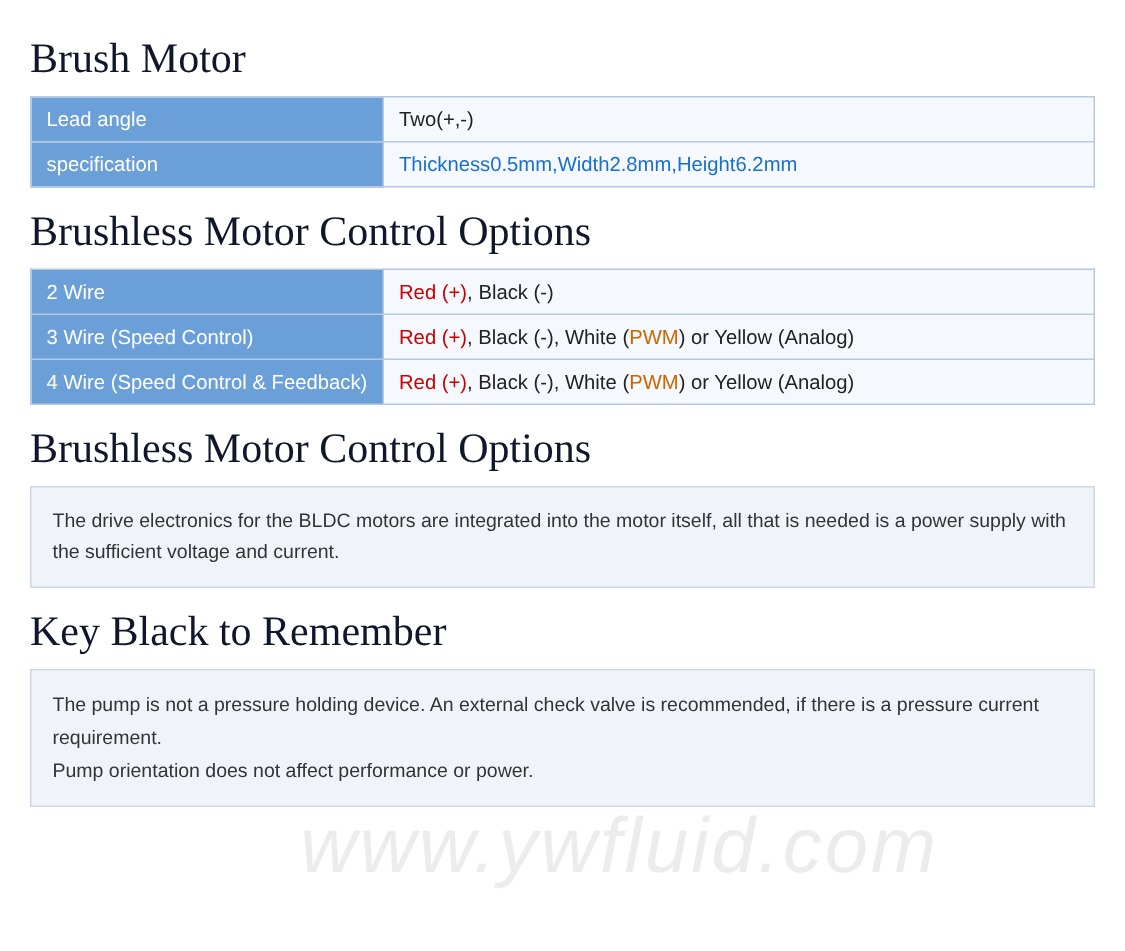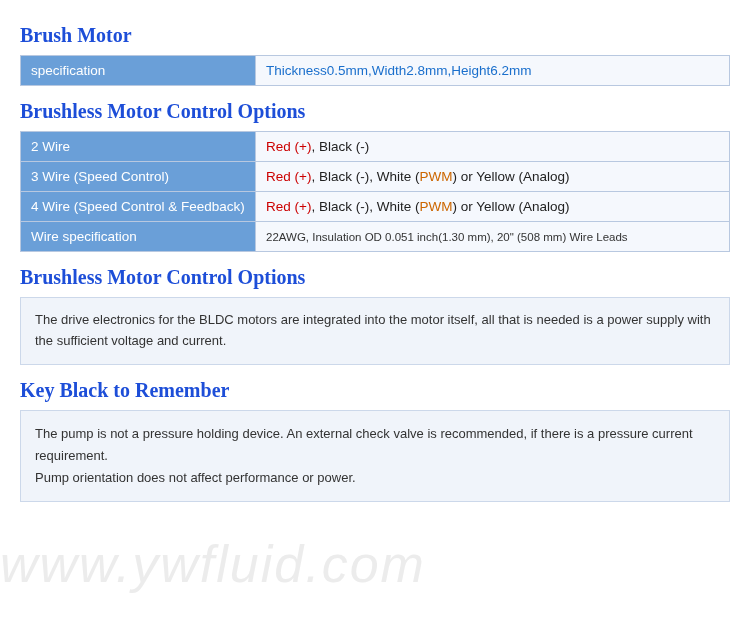--- a/index.html
+++ b/index.html
@@ -23,35 +23,35 @@
       position: relative;
       z-index: 1;
     }
 
     
     .watermark {
       position: fixed;
       bottom: 40px;
       left: 0;
       width: 626px;
-      text-align: left;
+      text-align: right;
       font-size: 52px;
       color: rgba(180, 180, 180, 0.25);
       font-family: Arial, sans-serif;
       font-style: italic;
       pointer-events: none;
       z-index: 0;
       letter-spacing: 2px;
     }
 
     
     .section-title {
-      font-size: 20px;
-      font-weight: bold;
-      color: #1d4ed8;
+      font-size: 28px;
+      font-weight: normal;
+      color: #0f172a;
       margin-top: 14px;
       margin-bottom: 8px;
       font-family: 'Times New Roman', Times, serif;
     }
 
     
     .spec-table {
       width: 100%;
       border-collapse: collapse;
       margin-bottom: 10px;
@@ -135,20 +135,24 @@
 </head>
 <body>
 
 <div class="page-content">
 
   <h2 class="section-title">Brush Motor</h2>
 
   <table class="spec-table">
     <tbody>
       <tr>
+        <td class="label-cell">Lead angle</td>
+        <td class="value-cell">Two(+,-)</td>
+      </tr>
+      <tr>
         <td class="label-cell">specification</td>
         <td class="value-cell">
           <span style="color:#1a6fcc;">Thickness0.5mm,Width2.8mm,Height6.2mm</span>
         </td>
       </tr>
     </tbody>
   </table>
 
   <h2 class="section-title">Brushless Motor Control Options</h2>
 
@@ -164,26 +168,20 @@
       <tr>
         <td class="label-cell">3 Wire (Speed Control)</td>
         <td class="value-cell">
           <span class="red">Red (+)</span>, Black (-), White (<span class="orange">PWM</span>) or Yellow (Analog)
         </td>
       </tr>
       <tr>
         <td class="label-cell">4 Wire (Speed Control &amp; Feedback)</td>
         <td class="value-cell">
           <span class="red">Red (+)</span>, Black (-), White (<span class="orange">PWM</span>) or Yellow (Analog)
-        </td>
-      </tr>
-      <tr>
-        <td class="label-cell">Wire specification</td>
-        <td class="value-cell">
-          <span class="wire-spec-small">22AWG, Insulation OD 0.051 inch(1.30 mm), 20" (508 mm) Wire Leads</span>
         </td>
       </tr>
     </tbody>
   </table>
 
   <h2 class="section-title">Brushless Motor Control Options</h2>
 
   <div class="info-box">
     <p>The drive electronics for the BLDC motors are integrated into the motor itself, all that is needed is a power supply with the sufficient voltage and current.</p>
   </div>

